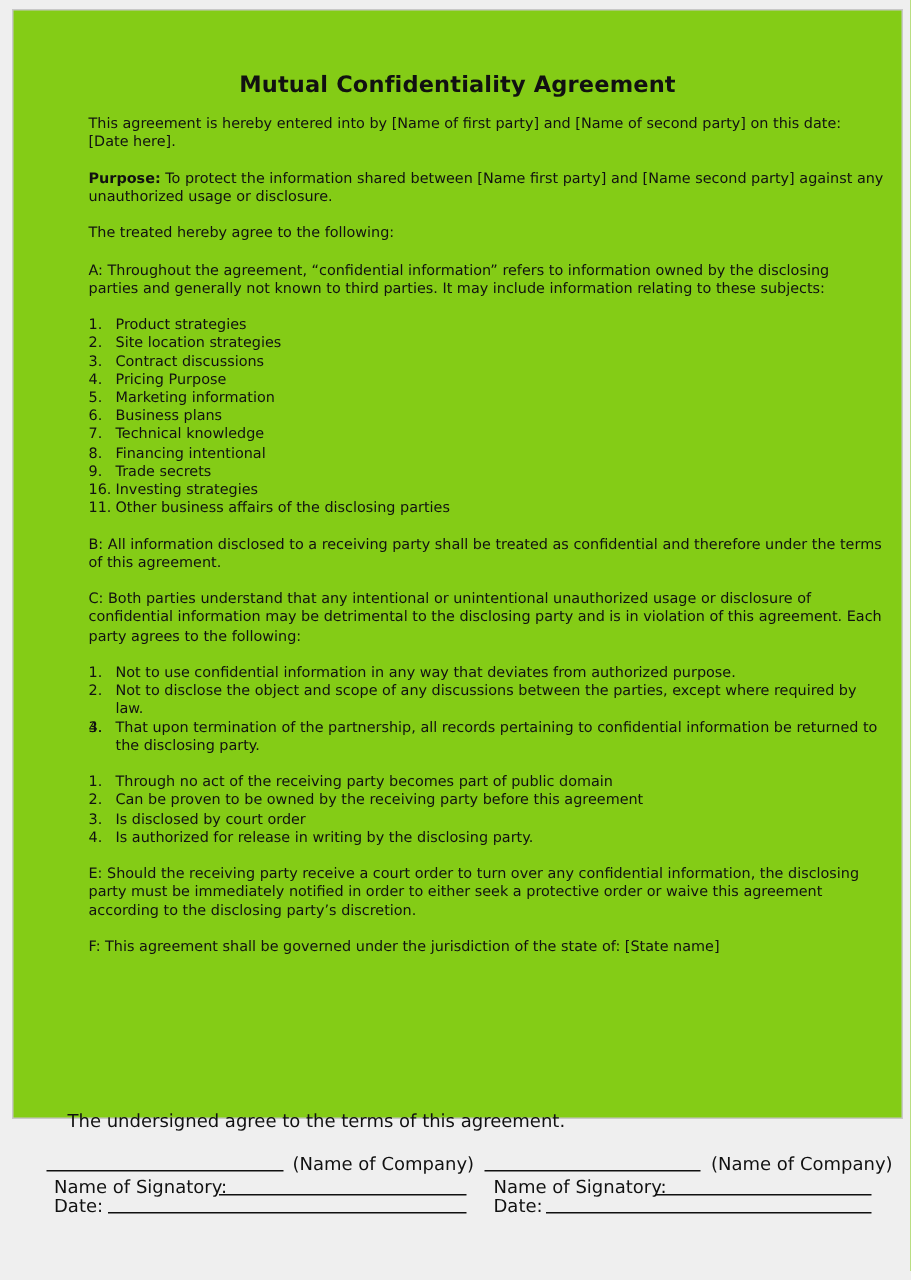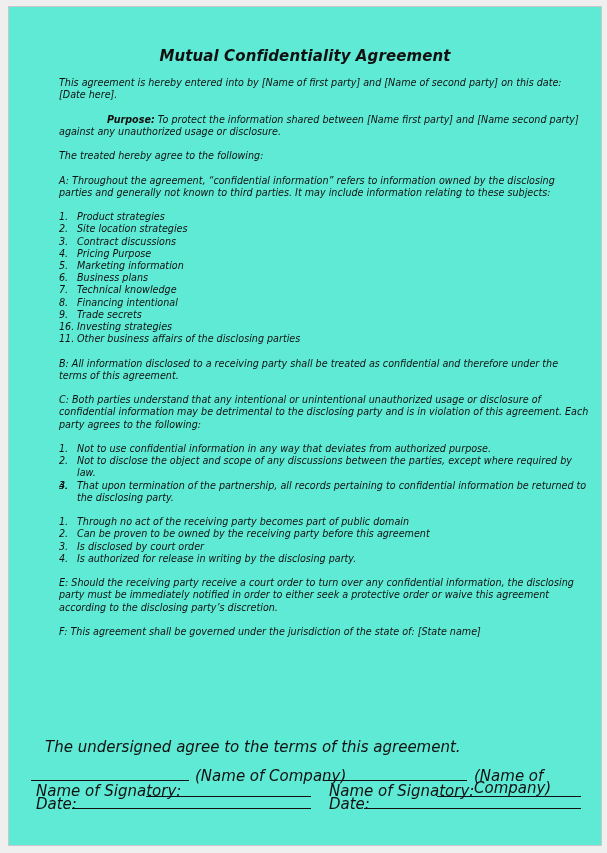--- a/index.html
+++ b/index.html
@@ -7,50 +7,50 @@
     width: 607px; height: 853px;
     background: #efefef;
     position: relative;
     overflow: hidden;
     font-family: "DejaVu Sans", sans-serif;
     color: #111;
   }
   .page {
     position: absolute;
     left: 8px; top: 6px;
-    width: 594px; height: 840px;
-    background: #5eead4;
+    width: 594px; height: 740px;
+    background: #84cc16;
     border: 1px solid #c8c8c8;
     box-sizing: border-box;
-    font-style: italic;
   }
   .title {
     position: absolute;
     left: 0; right: 0; top: 40px;
     text-align: center;
     font-size: 15px;
     font-weight: bold;
     letter-spacing: 0.1px;
   }
   .body-text {
     position: absolute;
     left: 50px; top: 70px;
     width: 530px;
     font-size: 9.6px;
     line-height: 12.2px;
   }
   .body-text p { margin: 0 0 12.2px 0; }
-  .body-text .bold { font-weight: bold; margin-left: 48px; }
+  .body-text .bold { font-weight: bold; }
   ol { margin: 0 0 12.2px 0; padding: 0; list-style: none; }
   ol li { position: relative; padding-left: 18px; }
   ol li .num { position: absolute; left: 0; top: 0; }
   .sig {
     position: absolute;
-    font-size: 15px;
+    font-size: 12px;
     line-height: 12.2px;
+    text-align: center;
   }
   .line { position: absolute; border-bottom: 1px solid #111; height: 0; }
 </style>
 </head>
 <body>
 
 <div class="page">
   <div class="title">Mutual Confidentiality Agreement</div>
 
   <div class="body-text">

